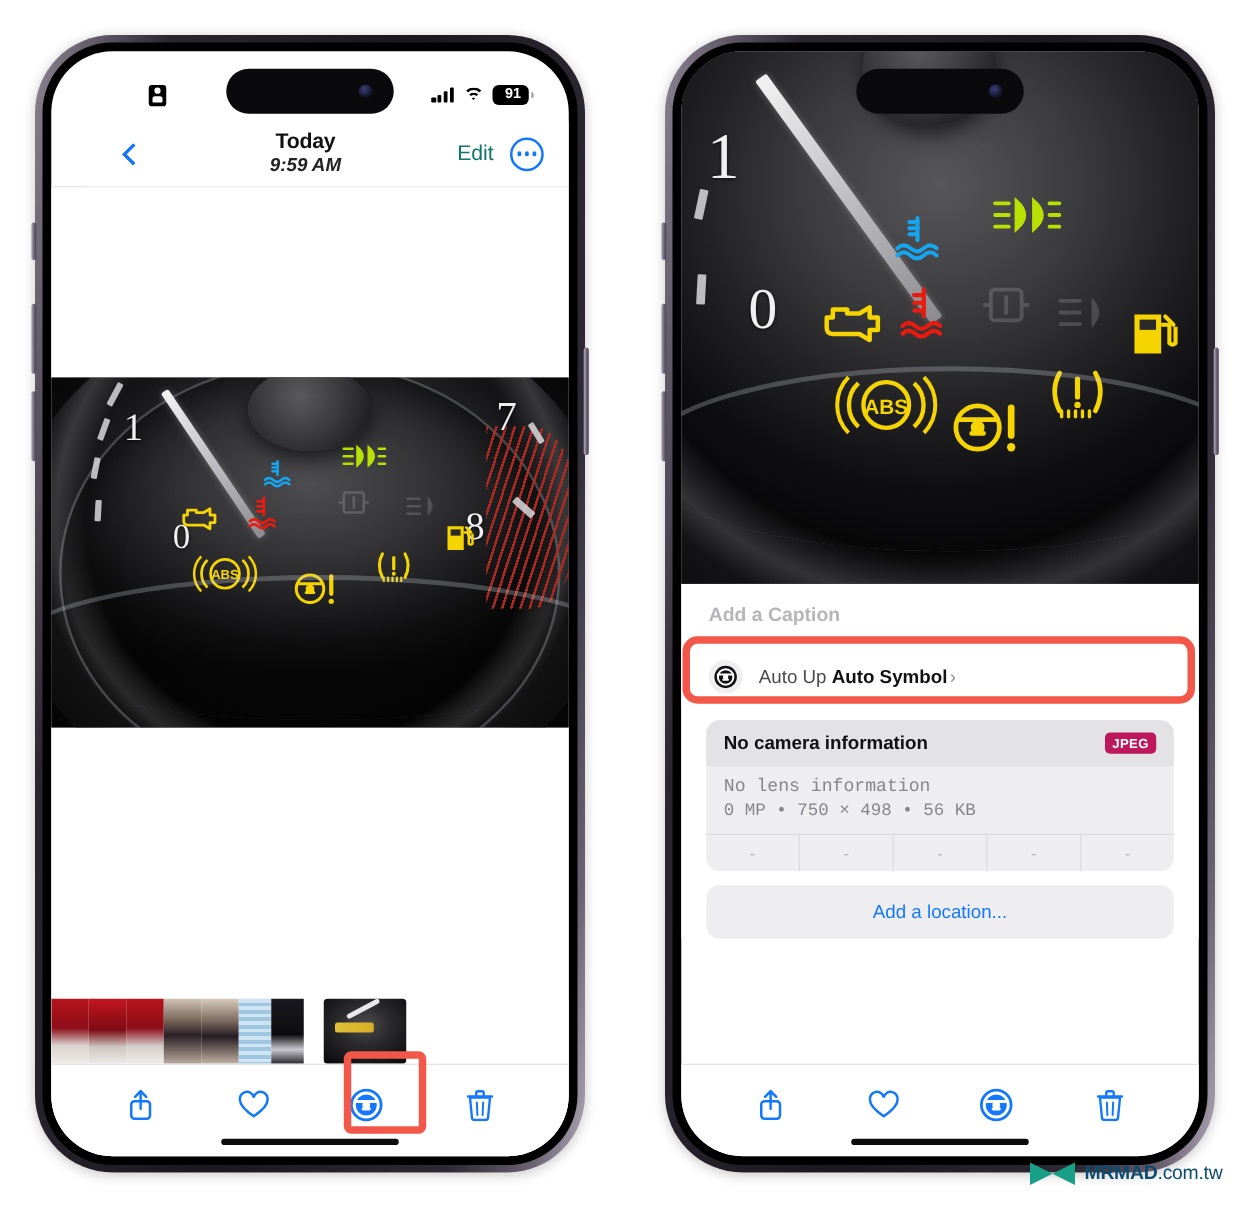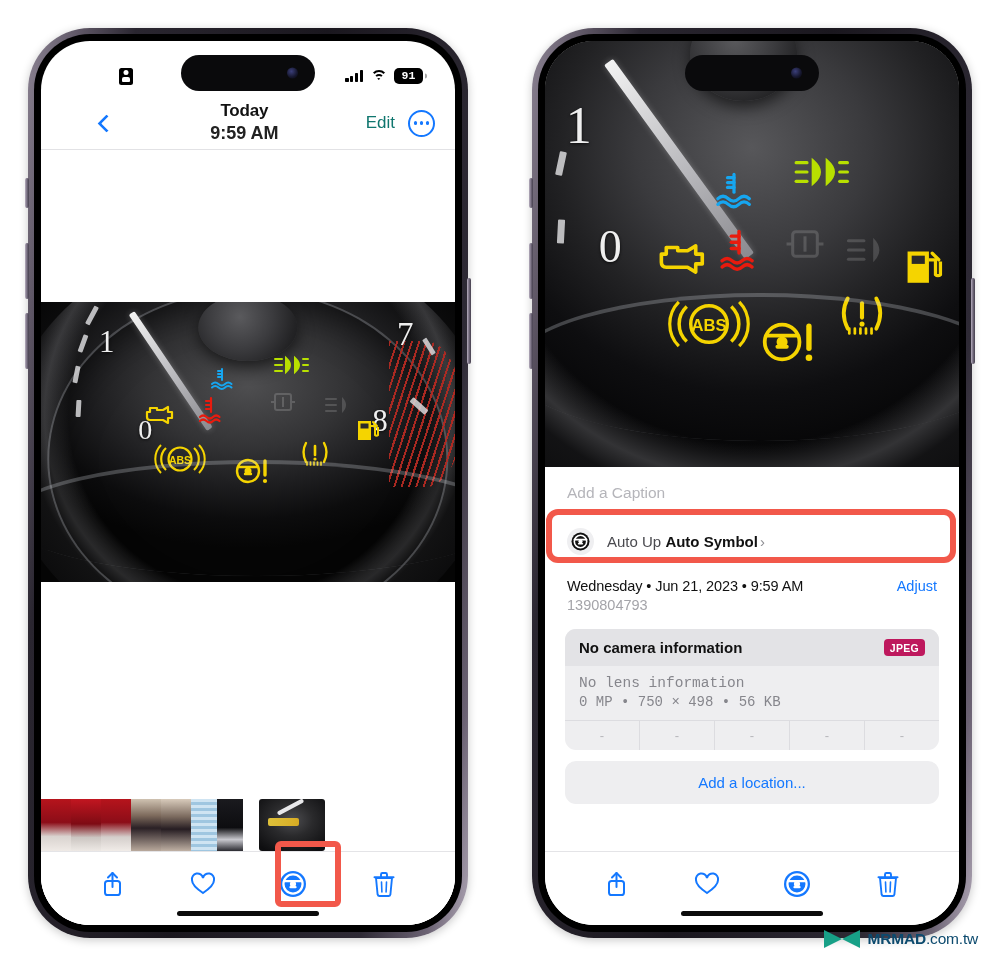--- a/index.html
+++ b/index.html
@@ -95,23 +95,22 @@
   .icon-wifi span { position:absolute; left:50%; transform:translateX(-50%);
      border:2.1px solid #000; border-bottom-color:transparent;
      border-left-color:transparent; border-right-color:transparent; border-radius:50%; }
   .icon-wifi span:nth-child(1){ width:17px; height:17px; top:0; }
   .icon-wifi span:nth-child(2){ width:10px; height:10px; top:4px; }
   .icon-wifi span:nth-child(3){ width:4.5px; height:4.5px; top:8px; border-width:2.2px; }
 
   .battery-pill {
     background:#000; color:#fff; border-radius:5px;
     font-size:11.5px; font-weight:700; letter-spacing:0.1px;
-    padding: 2px 6px 2.5px 6px; line-height:1; min-width:29px; text-align:center;
+    padding: 2px 6px 2.5px 6px; line-height:1; min-width:29px; text-align:right;
     position:relative;
-    font-family:Liberation Mono, monospace;
   }
   .battery-pill::after {
     content:""; position:absolute; right:-3.5px; top:50%; transform:translateY(-50%);
     width:2px; height:5px; border-radius:0 2px 2px 0; background:rgba(0,0,0,0.35);
   }
 
   
   .navbar {
     position:relative; height:52px; display:flex; align-items:center;
     padding: 0 20px; background:#fff; z-index:20;margin-left:28px;
@@ -119,21 +118,21 @@
   .nav-back {
     width:34px; height:34px; display:flex; align-items:center; justify-content:center;
     flex:0 0 auto;
   }
   .chev-back {
     width:13px; height:13px; border-left:3.2px solid #1478ff; border-bottom:3.2px solid #1478ff;
     transform: rotate(45deg); border-radius:1px;
   }
   .nav-center { flex:1; text-align:center; }
   .nav-title { font-size:17px; font-weight:600; color:#111; line-height:1.15; letter-spacing:-0.2px; }
-  .nav-sub { font-size:18px; font-weight:600; color:#222; line-height:1.25; margin-top:1px; }
+  .nav-sub { font-size:15px; font-weight:600; color:#222; line-height:1.25; margin-top:1px;font-style:italic; }
   .nav-actions { display:flex; align-items:center; gap:13px; flex:0 0 auto; }
   .nav-edit { font-size:17px; color:#0f766e; font-weight:400; }
   .more-circle {
     width:27px; height:27px; border-radius:50%; border:2px solid #1478ff;
     display:flex; align-items:center; justify-content:center; gap:2.5px;
   }
   .more-circle i { width:3.4px; height:3.4px; border-radius:50%; background:#1478ff; display:block; }
   .nav-sep { height:1px; background:#e2e2e5; }
 
   
@@ -221,21 +220,21 @@
   .hl-box {
     position:absolute; border:6px solid #f2584a; border-radius:6px;
     z-index: 60; pointer-events:none;
   }
   .hl-box.rounded { border-radius:12px; }
 
   
   .info-panel { background:#fff; padding: 0 0 0 0; }
   .caption-row {
     padding: 17px 22px 15px 22px;
-    font-size:15.5px; color:#b5b5ba; font-weight:400;
+    font-size:15.5px; color:#b5b5ba; font-weight:700;
   }
   .lookup-row {
     display:flex; align-items:center; gap:13px;
     padding: 11px 22px; background:#fff;
   }
   .lookup-ico {
     width:27px; height:27px; border-radius:50%;
     background:#efeff1; display:flex; align-items:center; justify-content:center;
     position:relative; flex:0 0 auto;
   }
@@ -679,27 +678,20 @@
                 <circle cx="9.5" cy="9.5" r="9" fill="#111"></circle>
                 <circle cx="9.5" cy="9.5" r="6.2" fill="none" stroke="#fff" stroke-width="1.6"></circle>
                 <circle cx="9.5" cy="9.5" r="2.1" fill="#fff"></circle>
                 <path d="M3.4 7.6 h12.2" stroke="#fff" stroke-width="1.6" stroke-linecap="round"></path>
                 <path d="M7.6 11.8 h3.8" stroke="#fff" stroke-width="1.6" stroke-linecap="round"></path>
               </svg>
             </div>
             <div class="lookup-txt"><span>Auto Up </span><b>Auto Symbol</b><span class="lookup-chev">›</span></div>
           </div>
 
-          <div class="meta-block">
-            <div class="meta-row1">
-              <div class="meta-date">Wednesday • Jun 21, 2023 • 9:59 AM</div>
-              <div class="meta-adjust">Adjust</div>
-            </div>
-            <div class="meta-id">1390804793</div>
-          </div>
 
           <div class="card">
             <div class="card-head">
               <div class="card-head-t">No camera information</div>
               <div class="badge-jpeg">JPEG</div>
             </div>
             <div class="card-body">
               <div class="card-lens">No lens information</div>
               <div class="card-specs">0 MP • 750 × 498 • 56 KB</div>
             </div>

